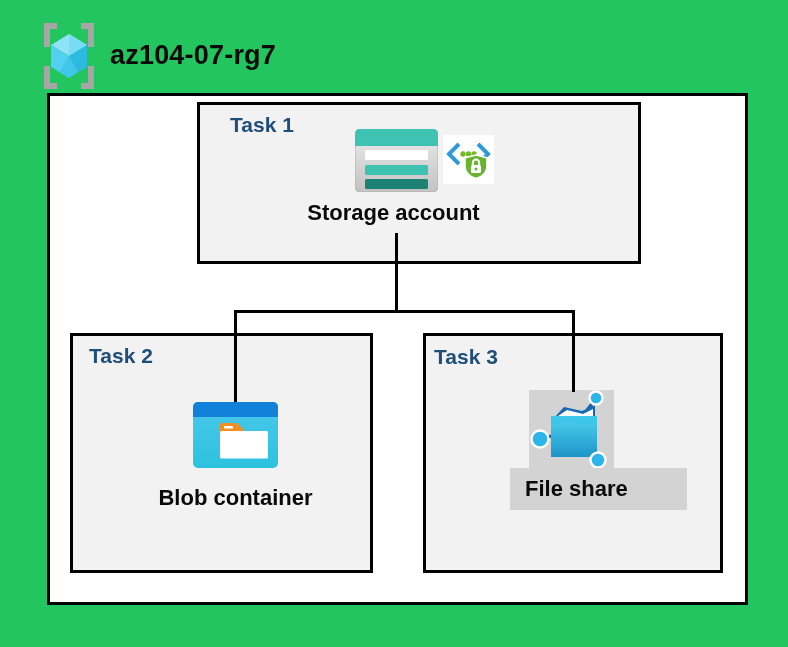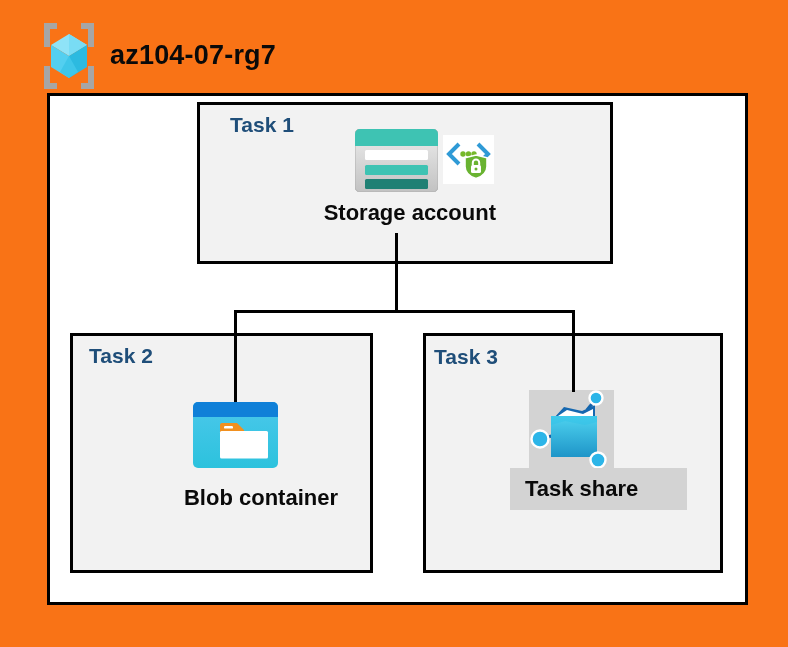--- a/index.html
+++ b/index.html
@@ -1,35 +1,35 @@
 <!DOCTYPE html>
 <html><head>
 <meta charset="utf-8">
 <style>
   html,body{margin:0;padding:0;background:#fff;}
   #stage{
-    position:relative;width:788px;height:647px;background:#f97316;overflow:hidden;
+    position:relative;width:788px;height:647px;background:#22c55e;overflow:hidden;
     font-family:"Liberation Sans",sans-serif;font-weight:700;color:#0a0a0a;
   }
   .abs{position:absolute;}
   
   #rg-title{left:110px;top:40px;font-size:27px;letter-spacing:.2px;}
   
   #rg-boundary{left:47px;top:93px;width:695px;height:506px;border:3px solid #000;background:#fff;}
   
   .task-box{border:3px solid #000;background:#f2f2f2;}
-  #task1-box{left:197px;top:102px;width:410px;height:156px;}
+  #task1-box{left:197px;top:102px;width:410px;height:156px;padding-left:28px;}
   #task2-box{left:70px;top:333px;width:297px;height:234px;text-align:right;}
   #task3-box{left:423px;top:333px;width:294px;height:234px;text-decoration:underline;}
   .task-label{position:absolute;font-size:21px;color:#1f4e79;}
   #task1-box .task-label{left:30px;top:8px;}
   #task2-box .task-label{left:16px;top:8px;}
   #task3-box .task-label{left:8px;top:9px;}
   
-  .item-label{position:absolute;font-size:22px;text-align:right;color:#0a0a0a;}
+  .item-label{position:absolute;font-size:22px;text-align:center;color:#0a0a0a;}
   #storage-account-label{left:291px;top:200px;width:205px;}
   #blob-container-label{left:133px;top:485px;width:205px;}
   #file-share-label{left:512px;top:476px;width:160px;text-align:left;padding-left:13px;}
   
   .gray-plate{background:#d3d3d3;}
   #file-share-icon-plate{left:529px;top:390px;width:85px;height:78px;}
   #file-share-text-plate{left:510px;top:468px;width:177px;height:42px;}
   
   .connector{background:#000;z-index:6;}
   #connector-task1-stem{left:395px;top:233px;width:3px;height:80px;}
@@ -150,15 +150,15 @@
       <polygon points="24,29 35,17 53,21 66,15 66,31 24,31" fill="#1668b0"></polygon>
       <polygon points="26,28 38,20 54,24 64,19 64,30 26,30" fill="#ffffff"></polygon>
       <rect x="22" y="26" width="46" height="41" fill="url(#fsg)"></rect>
       <path d="M22,26 h46 v6 l-12,3 -20,-4 -14,4 z" fill="#35c3e8" opacity="0.6"></path>
       <circle cx="67" cy="8" r="6.5" fill="#2cb5e8" stroke="#ffffff" stroke-width="2.4"></circle>
       <circle cx="11" cy="49" r="8.5" fill="#2cb5e8" stroke="#ffffff" stroke-width="2.4"></circle>
       <circle cx="69" cy="70" r="7.5" fill="#2cb5e8" stroke="#ffffff" stroke-width="2.4"></circle>
     </svg>
   </div>
 
-  <div class="abs item-label" id="file-share-label">Task share</div>
+  <div class="abs item-label" id="file-share-label">File share</div>
 
 </div>
 
 </body></html>

